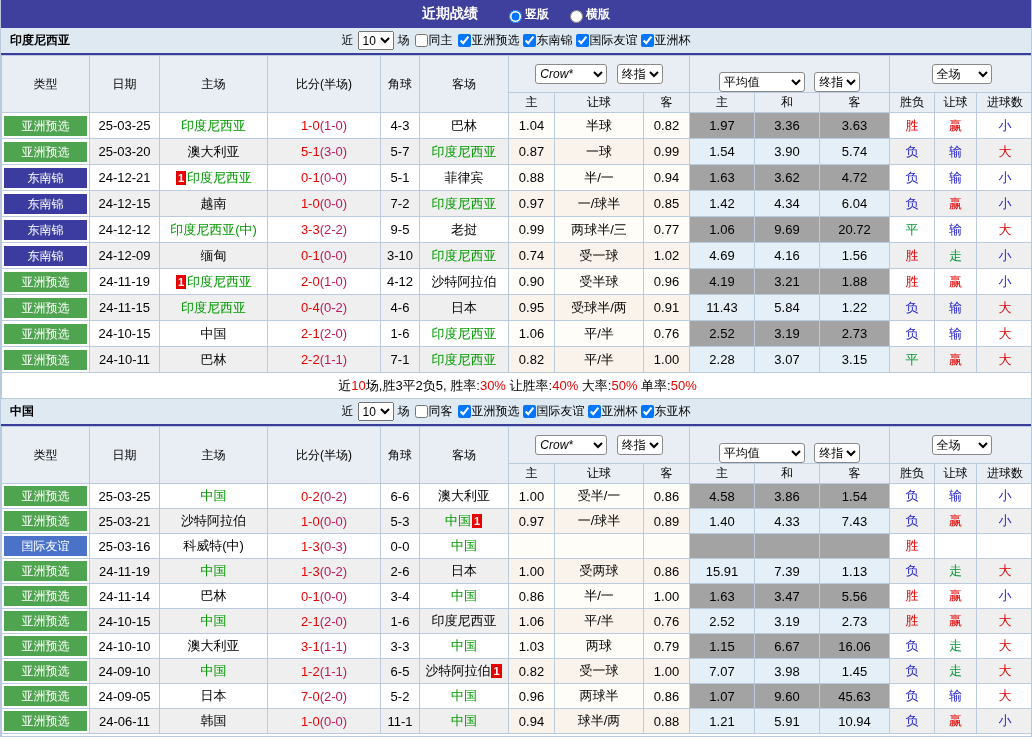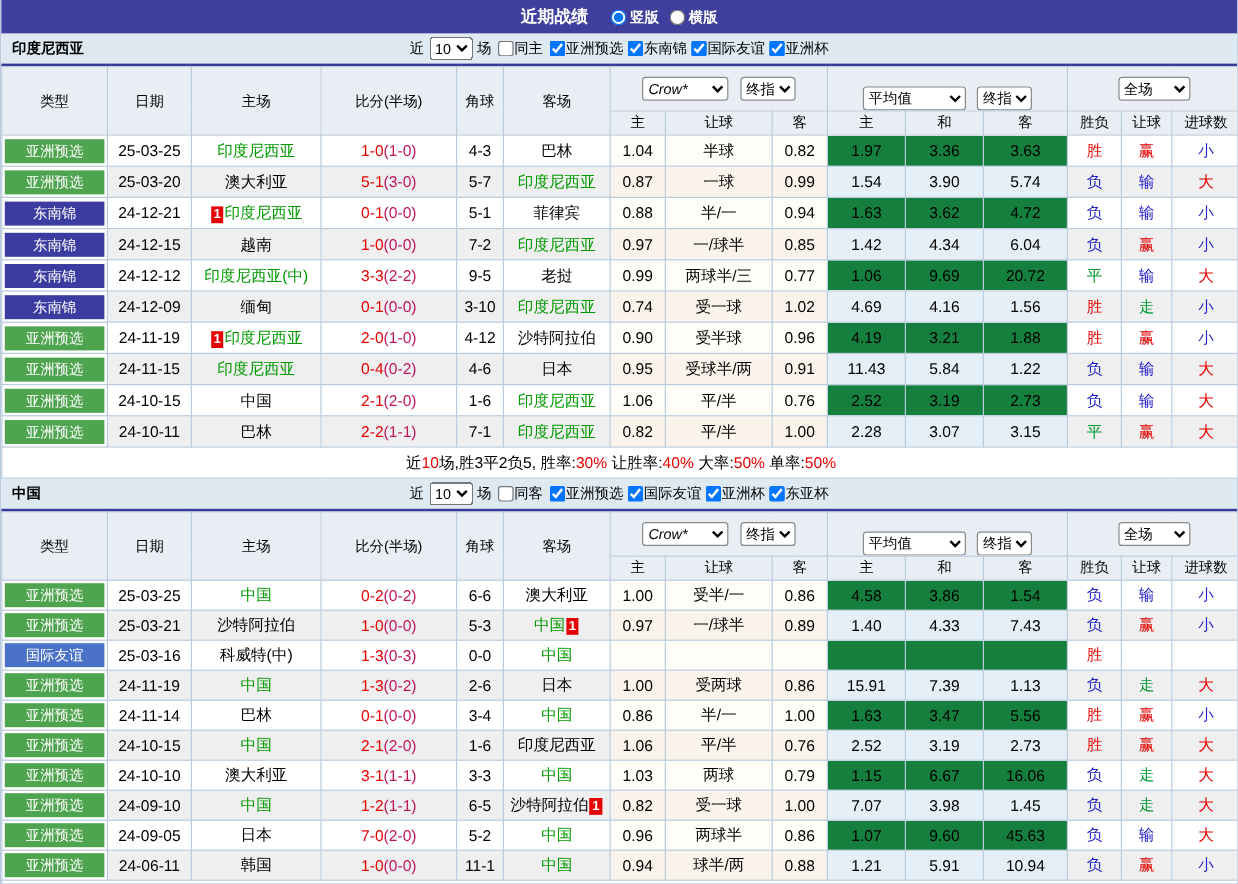--- a/index.html
+++ b/index.html
@@ -1,22 +1,22 @@
 <!DOCTYPE html>
 <html><head>
 <meta charset="utf-8">
 <style>
   html,body { margin:0; padding:0; background:#fff; }
   body { font-family:"Liberation Sans","DejaVu Sans",sans-serif; font-size:12px; color:#222; }
   .page { width:1032px; height:737px; box-sizing:border-box; border:1px solid #b7c9da; border-top:none; background:#fff; overflow:hidden; }
 
   
-  .topbar { height:28px; background:#3f3f9d; color:#fff; display:flex; align-items:center; justify-content:center; gap:8px; }
+  .topbar { height:28px; background:#3f3f9d; color:#fff; display:flex; align-items:center; justify-content:center; gap:20px; }
   .topbar .title { font-weight:bold; font-size:14px; margin-right:10px; }
-  .topbar label { display:inline-flex; align-items:center; gap:2px; font-size:12px; font-weight:bold; cursor:pointer; }
+  .topbar label { display:inline-flex; align-items:flex-end; gap:2px; font-size:12px; font-weight:bold; cursor:pointer; }
   .topbar input[type=radio] { margin:0 1px; width:13px; height:13px; }
 
   
   .filterbar { height:25px; background:#dee9f2; border-bottom:2px solid #3b3b9b; position:relative; display:flex; align-items:center; justify-content:center; }
   .filterbar .team-name { position:absolute; left:9px; font-weight:bold; color:#000; font-size:12px; }
   .filter-center { display:flex; align-items:center; gap:2px; font-size:12px; color:#000; }
   .filter-center select { height:19px; font-size:12px; margin:0 2px; }
   .filter-center label { display:inline-flex; align-items:center; cursor:pointer; }
   .filter-center input[type=checkbox] { width:13px; height:13px; margin:0 1px 0 3px; }
 
@@ -30,21 +30,21 @@
   select.w-avg { min-width:86px;margin-top:16px; }
   select.w-book { min-width:72px;font-style:italic; }
   select.w-scope { min-width:60px; }
 
   .rows-26 tbody tr { height:26px; }
   .rows-25 tbody tr { height:25px; }
   tbody td { font-size:13px; color:#000; background:#fff; }
   tbody tr:nth-child(even) td.c-base { background:#efefef; }
   td.c-odd  { background:#fffdf8; }
   tbody tr:nth-child(even) td.c-odd { background:#faf3eb; }
-  td.c-avg  { background:#15803d; }
+  td.c-avg  { background:#a3a3a3; }
   tbody tr:nth-child(even) td.c-avg { background:#e5eff7; }
   td.c-type { background:#fff; }
 
   .type-badge { display:block; margin:2px; line-height:20px; color:#fff; font-size:12px; }
   .tb-green { background:#4fa44f; }
   .tb-navy  { background:#3c3ca0; }
   .tb-blue  { background:#4a72c8; }
 
   .tm { color:#000; }
   .tm-green { color:#009900; }

